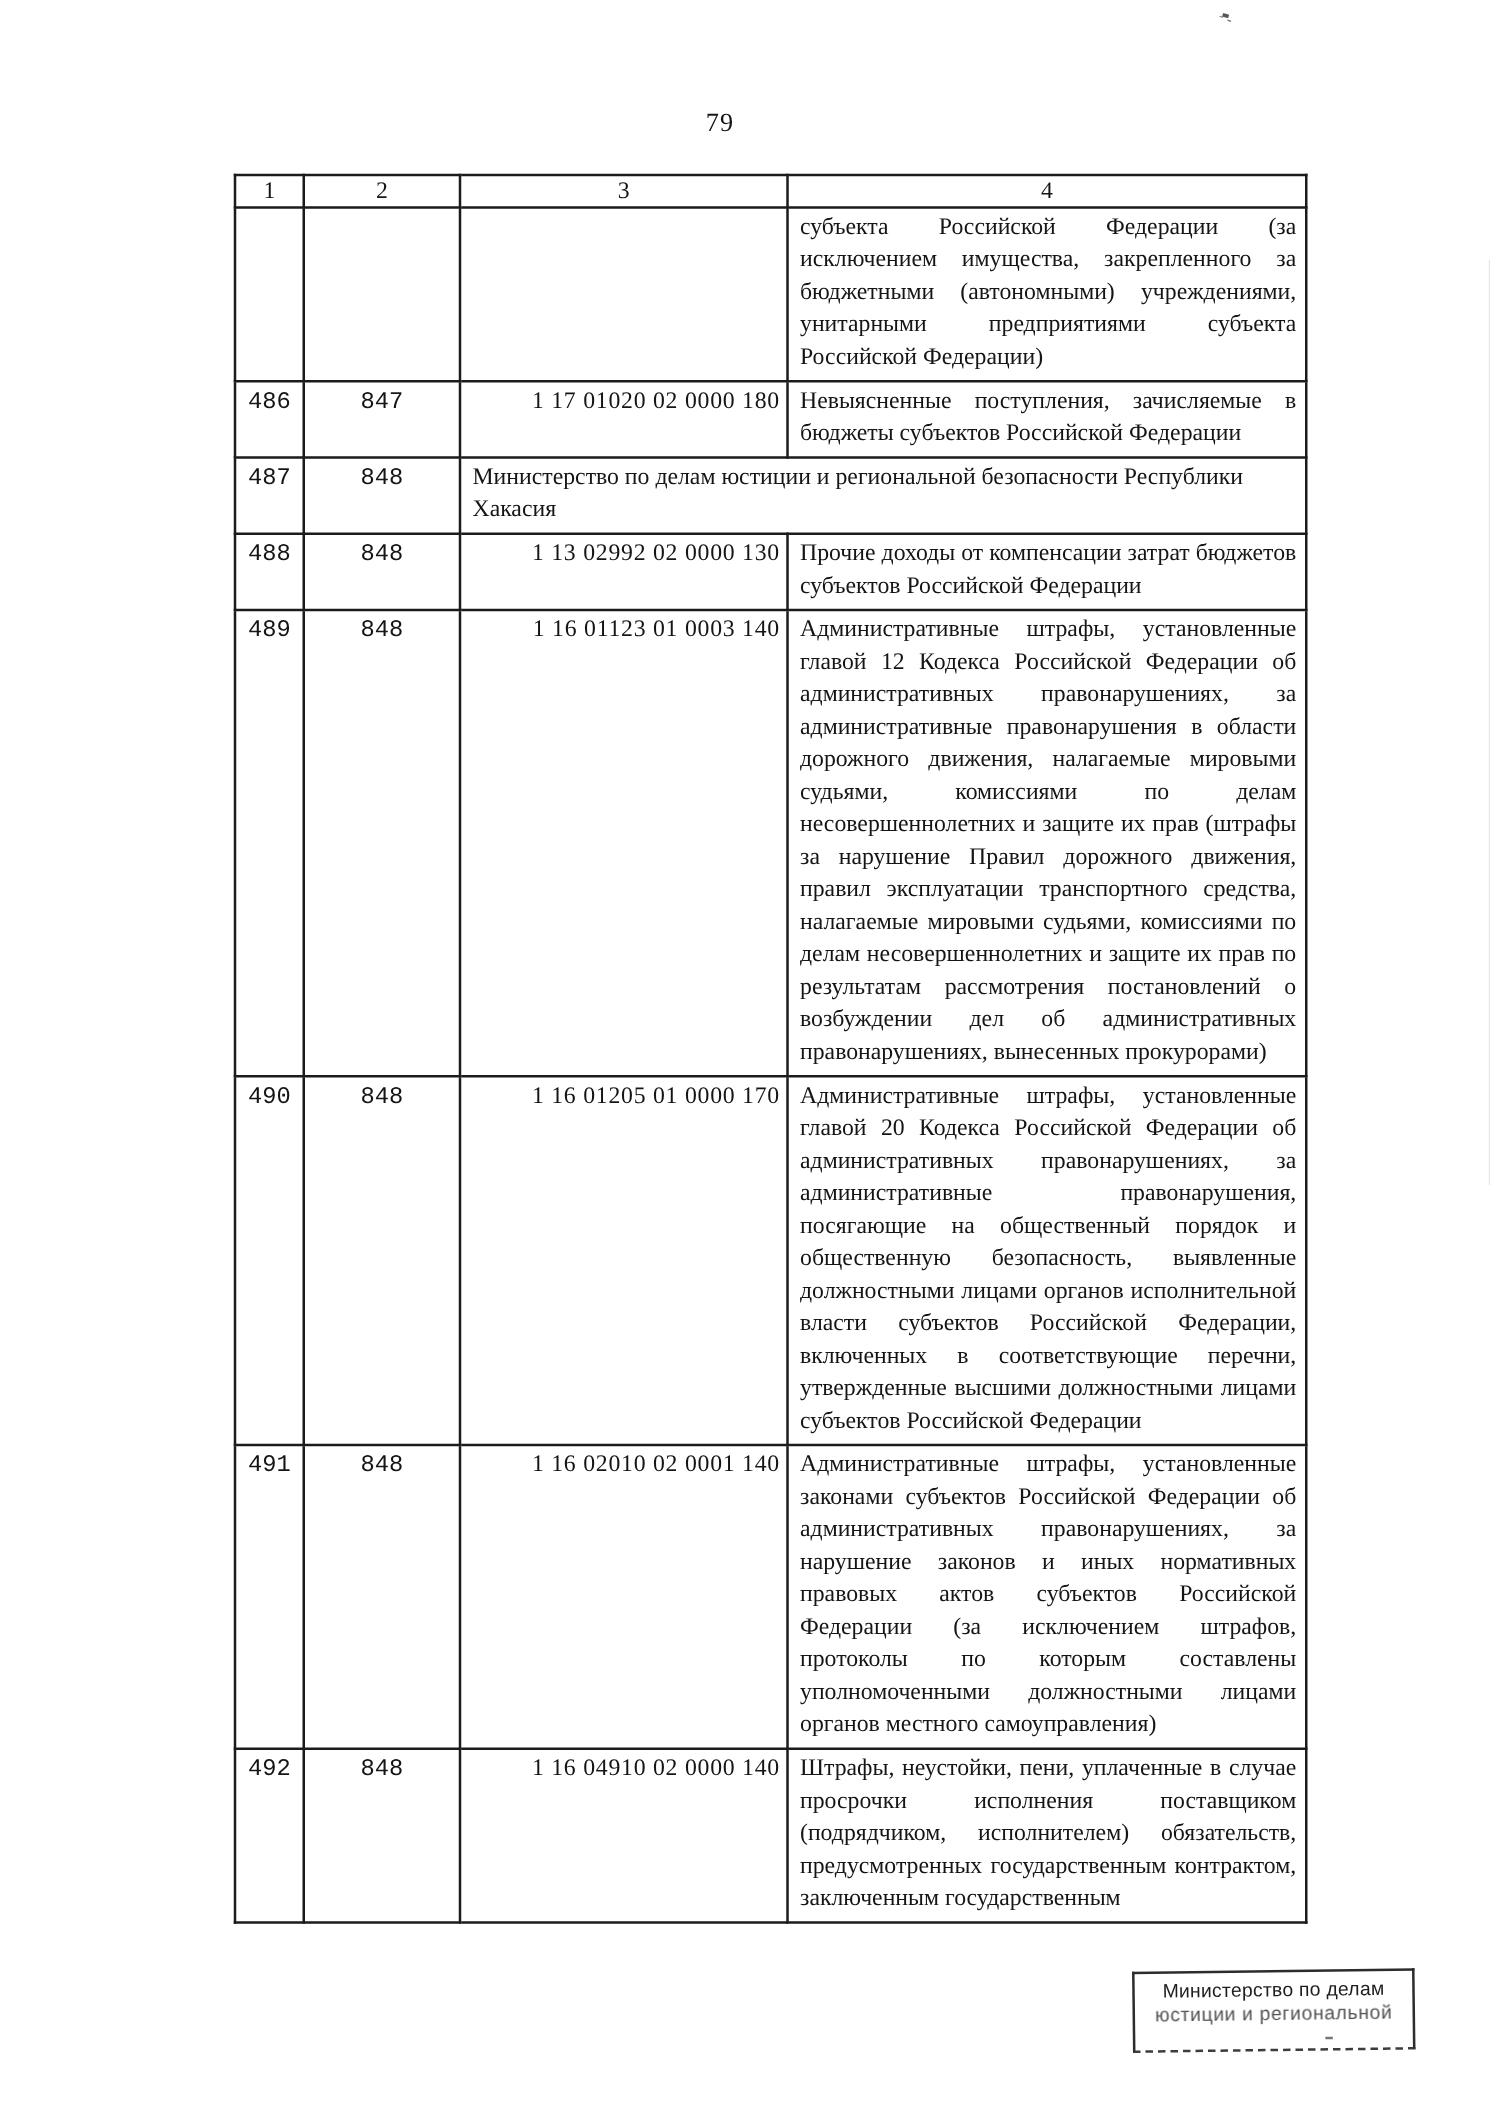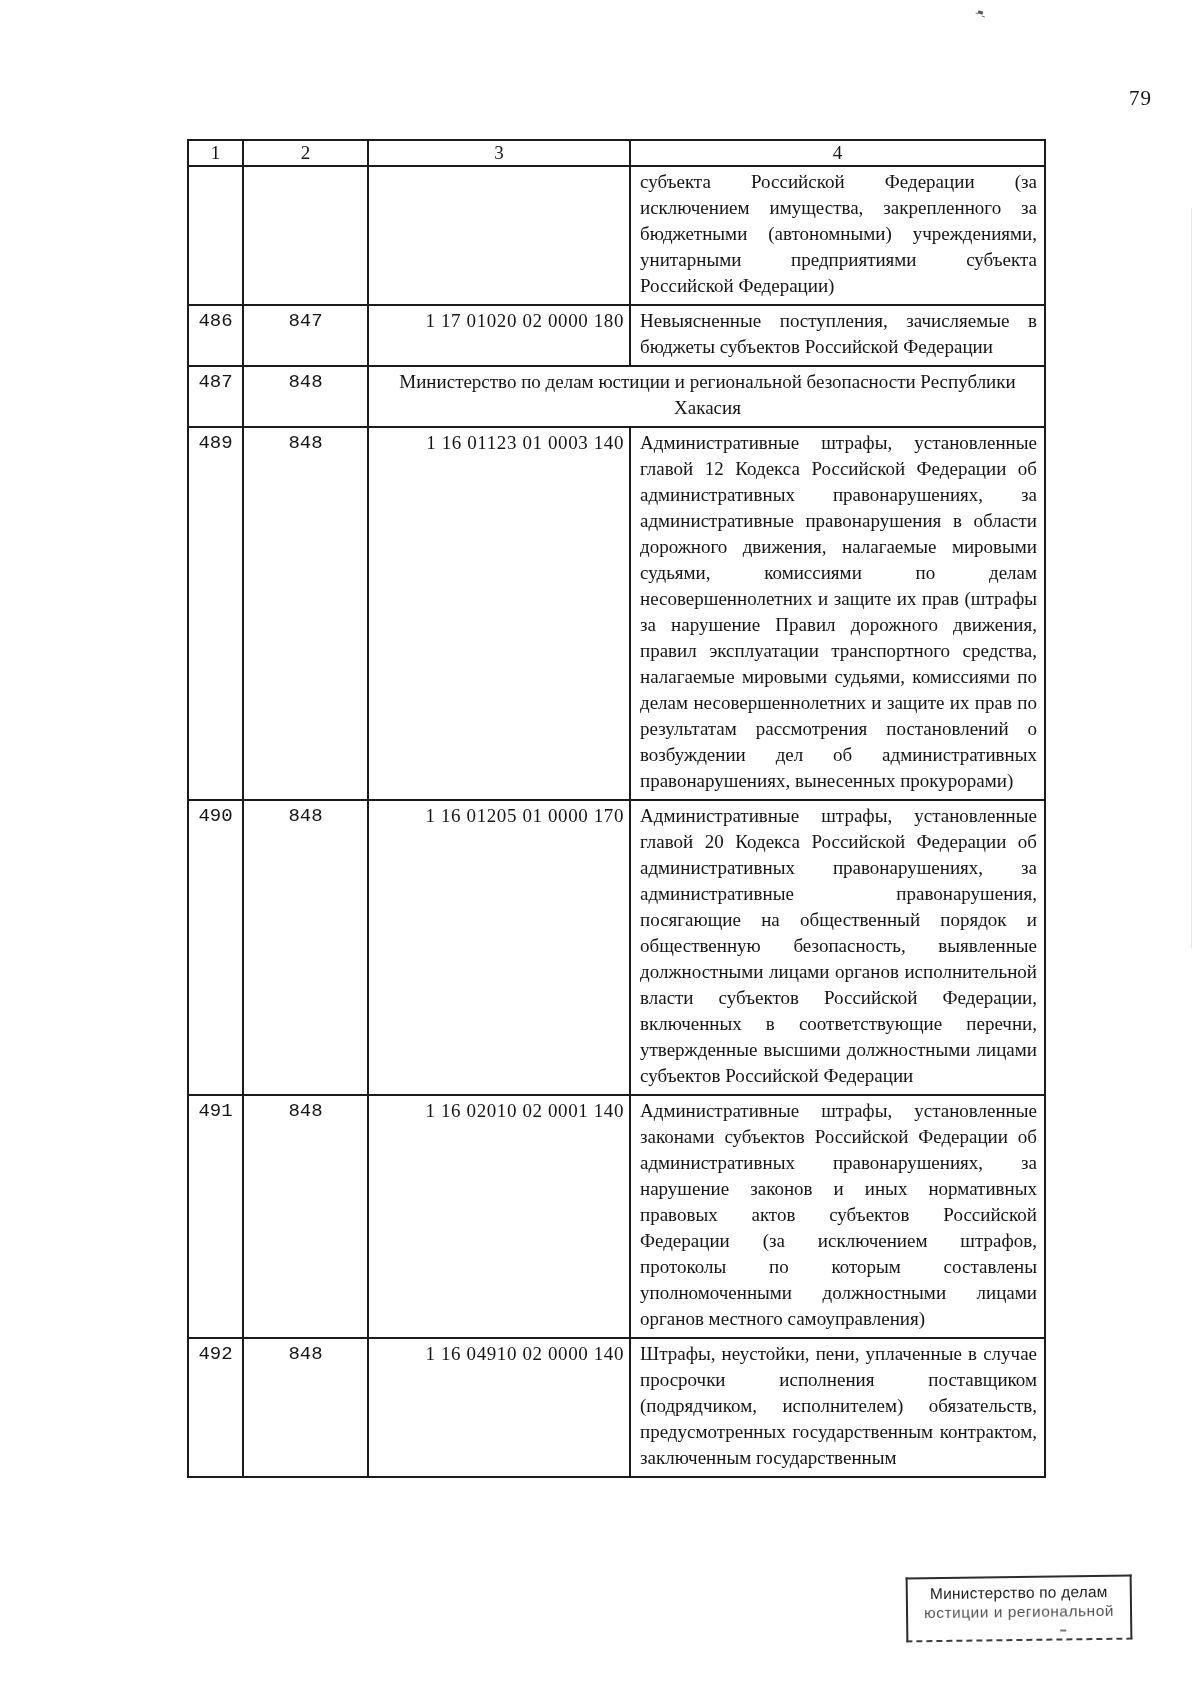--- a/index.html
+++ b/index.html
@@ -15,21 +15,21 @@
     color: #151515;
     overflow: hidden;
   }
 
   
   .page-number {
     position: absolute;
     top: 86px;
     left: 0;
     width: 1152px;
-    text-align: right;
+    text-align: center;
     font-size: 21px;
     letter-spacing: 1px;
   }
 
   
   table.doc-table {
     position: absolute;
     left: 187px;
     top: 139px;
     width: 857px;
@@ -61,21 +61,21 @@
     white-space: nowrap;
     letter-spacing: 0.6px;
     padding-left: 8px;
     text-align: right;
   }
   td.cell-desc {
     text-align: justify;
     padding: 2px 7px 5px 9px;
   }
   td.cell-desc.span2 {
-    text-align: center;
+    text-align: left;
   }
 
   
   .stamp {
     position: absolute;
     left: 906px;
     top: 1576px;
     width: 210px;
     height: 56px;
     border: 2px solid #2c2c2c;
@@ -161,20 +161,26 @@
         <td class="cell-dept">847</td>
         <td class="cell-code">1 17 01020 02 0000 180</td>
         <td class="cell-desc">Невыясненные поступления, зачисляемые в бюджеты субъектов Российской Федерации</td>
       </tr>
       <tr>
         <td class="cell-num">487</td>
         <td class="cell-dept">848</td>
         <td class="cell-desc span2" colspan="2">Министерство по делам юстиции и региональной безопасности Республики Хакасия</td>
       </tr>
       <tr>
+        <td class="cell-num">488</td>
+        <td class="cell-dept">848</td>
+        <td class="cell-code">1 13 02992 02 0000 130</td>
+        <td class="cell-desc">Прочие доходы от компенсации затрат бюджетов субъектов Российской Федерации</td>
+      </tr>
+      <tr>
         <td class="cell-num">489</td>
         <td class="cell-dept">848</td>
         <td class="cell-code">1 16 01123 01 0003 140</td>
         <td class="cell-desc">Административные штрафы, установленные главой 12 Кодекса Российской Федерации об административных правонарушениях, за административные правонарушения в области дорожного движения, налагаемые мировыми судьями, комиссиями по делам несовершеннолетних и защите их прав (штрафы за нарушение Правил дорожного движения, правил эксплуатации транспортного средства, налагаемые мировыми судьями, комиссиями по делам несовершеннолетних и защите их прав по результатам рассмотрения постановлений о возбуждении дел об административных правонарушениях, вынесенных прокурорами)</td>
       </tr>
       <tr>
         <td class="cell-num">490</td>
         <td class="cell-dept">848</td>
         <td class="cell-code">1 16 01205 01 0000 170</td>
         <td class="cell-desc">Административные штрафы, установленные главой 20 Кодекса Российской Федерации об административных правонарушениях, за административные правонарушения, посягающие на общественный порядок и общественную безопасность, выявленные должностными лицами органов исполнительной власти субъектов Российской Федерации, включенных в соответствующие перечни, утвержденные высшими должностными лицами субъектов Российской Федерации</td>

